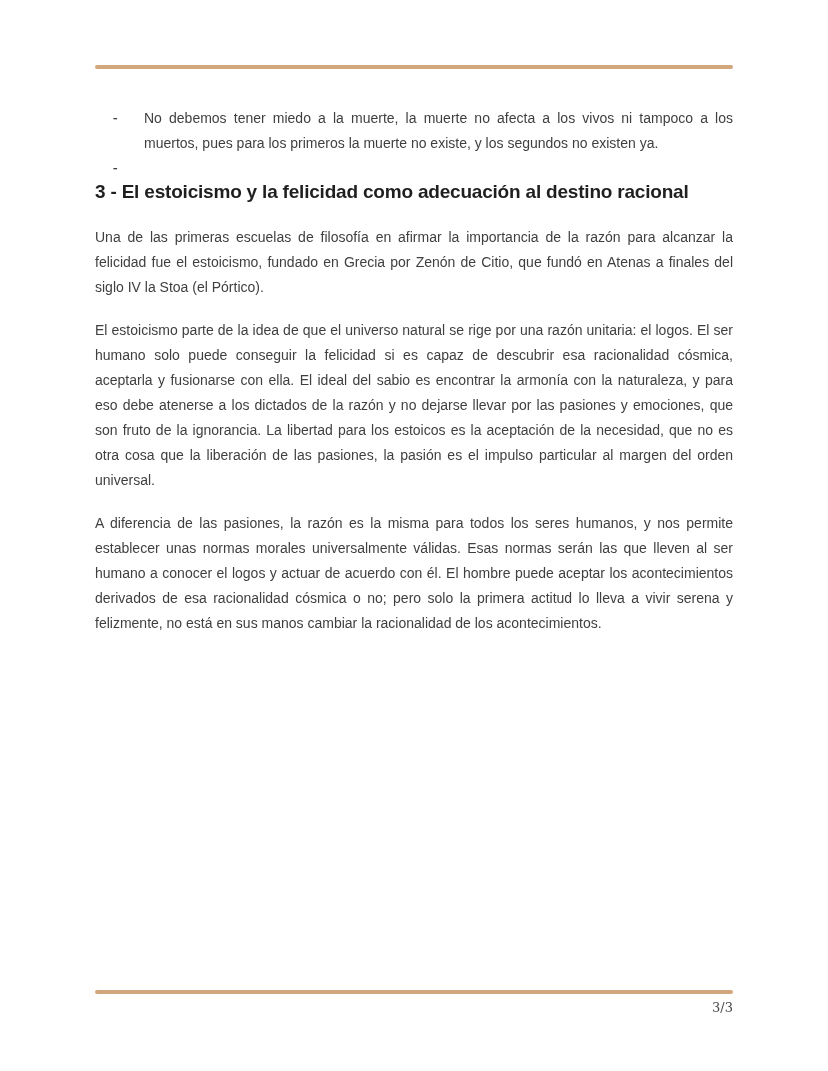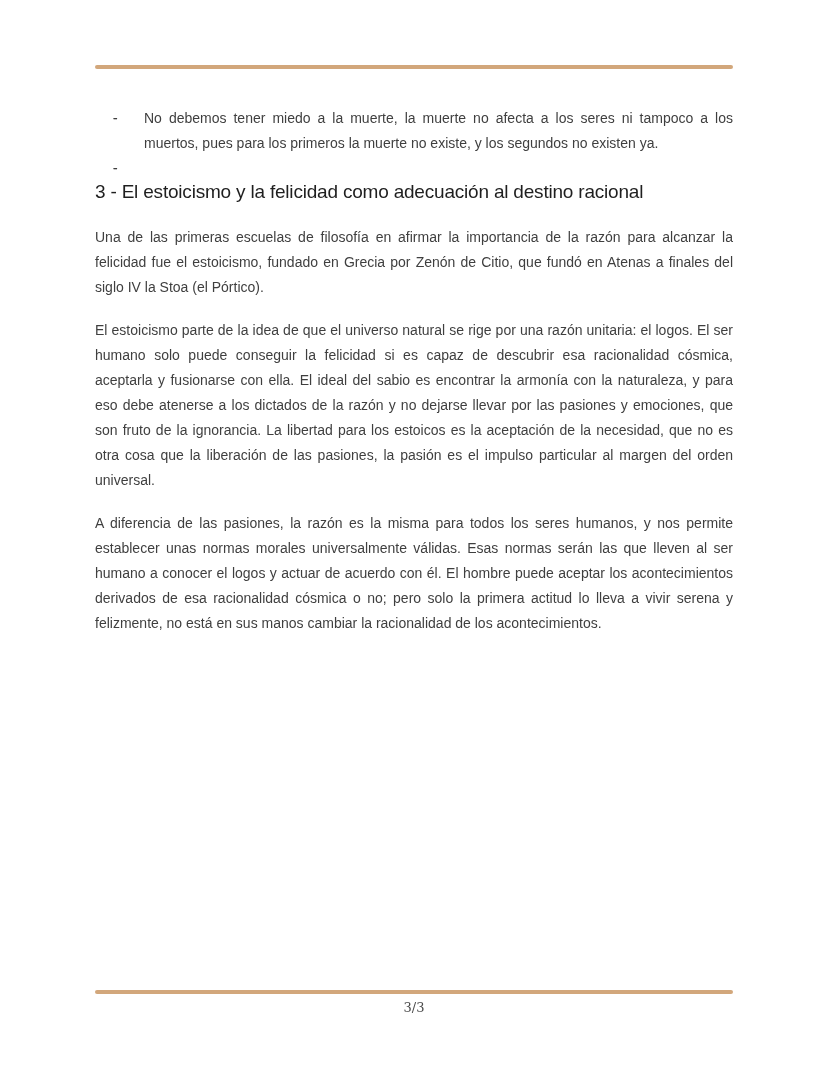--- a/index.html
+++ b/index.html
@@ -40,61 +40,61 @@
     padding-left: 49px;
     text-align: justify;
   }
   .bullet-dash {
     position: absolute;
     left: 18px;
     top: 0;
   }
   .doc-heading {
     font-size: 19px;
-    font-weight: normal;
+    font-weight: bold;
     color: var(--heading_text, #1f1f1f);
     letter-spacing: -0.2px;
     margin: 22px 0 20px 0;
     line-height: 27px;
   }
   .doc-paragraph {
     font-size: 14px;
     line-height: 25px;
     text-align: justify;
     margin: 18px 0 16px 0;
   }
   .footer {
     position: absolute;
     left: 95px;
     right: 95px;
     top: 990px;
   }
   .page-number {
-    text-align: center;
+    text-align: right;
     font-size: 13px;
     color: var(--page_number_text, #4a4a4a);
     margin-top: 6px;
     font-family: "DejaVu Serif", serif;
   }
 </style>
 </head>
 <body>
 
 <div class="page">
   <div class="content">
 
     <div class="rule top-rule"></div>
 
     <ul class="bullet-list">
       <li class="bullet-item">
         <span class="bullet-dash">-</span>
       </li>
       <li class="bullet-item">
         <span class="bullet-dash">-</span>
-        <span class="bullet-text">No debemos tener miedo a la muerte, la muerte no afecta a los seres ni tampoco a los muertos, pues para los primeros la muerte no existe, y los segundos no existen ya.</span>
+        <span class="bullet-text">No debemos tener miedo a la muerte, la muerte no afecta a los vivos ni tampoco a los muertos, pues para los primeros la muerte no existe, y los segundos no existen ya.</span>
       </li>
       <li class="bullet-item">
         <span class="bullet-dash">-</span>
       </li>
       <li class="bullet-item">
         <span class="bullet-dash">-</span>
       </li>
     </ul>
 
     <h1 class="doc-heading">3 - El estoicismo y la felicidad como adecuación al destino racional</h1>

